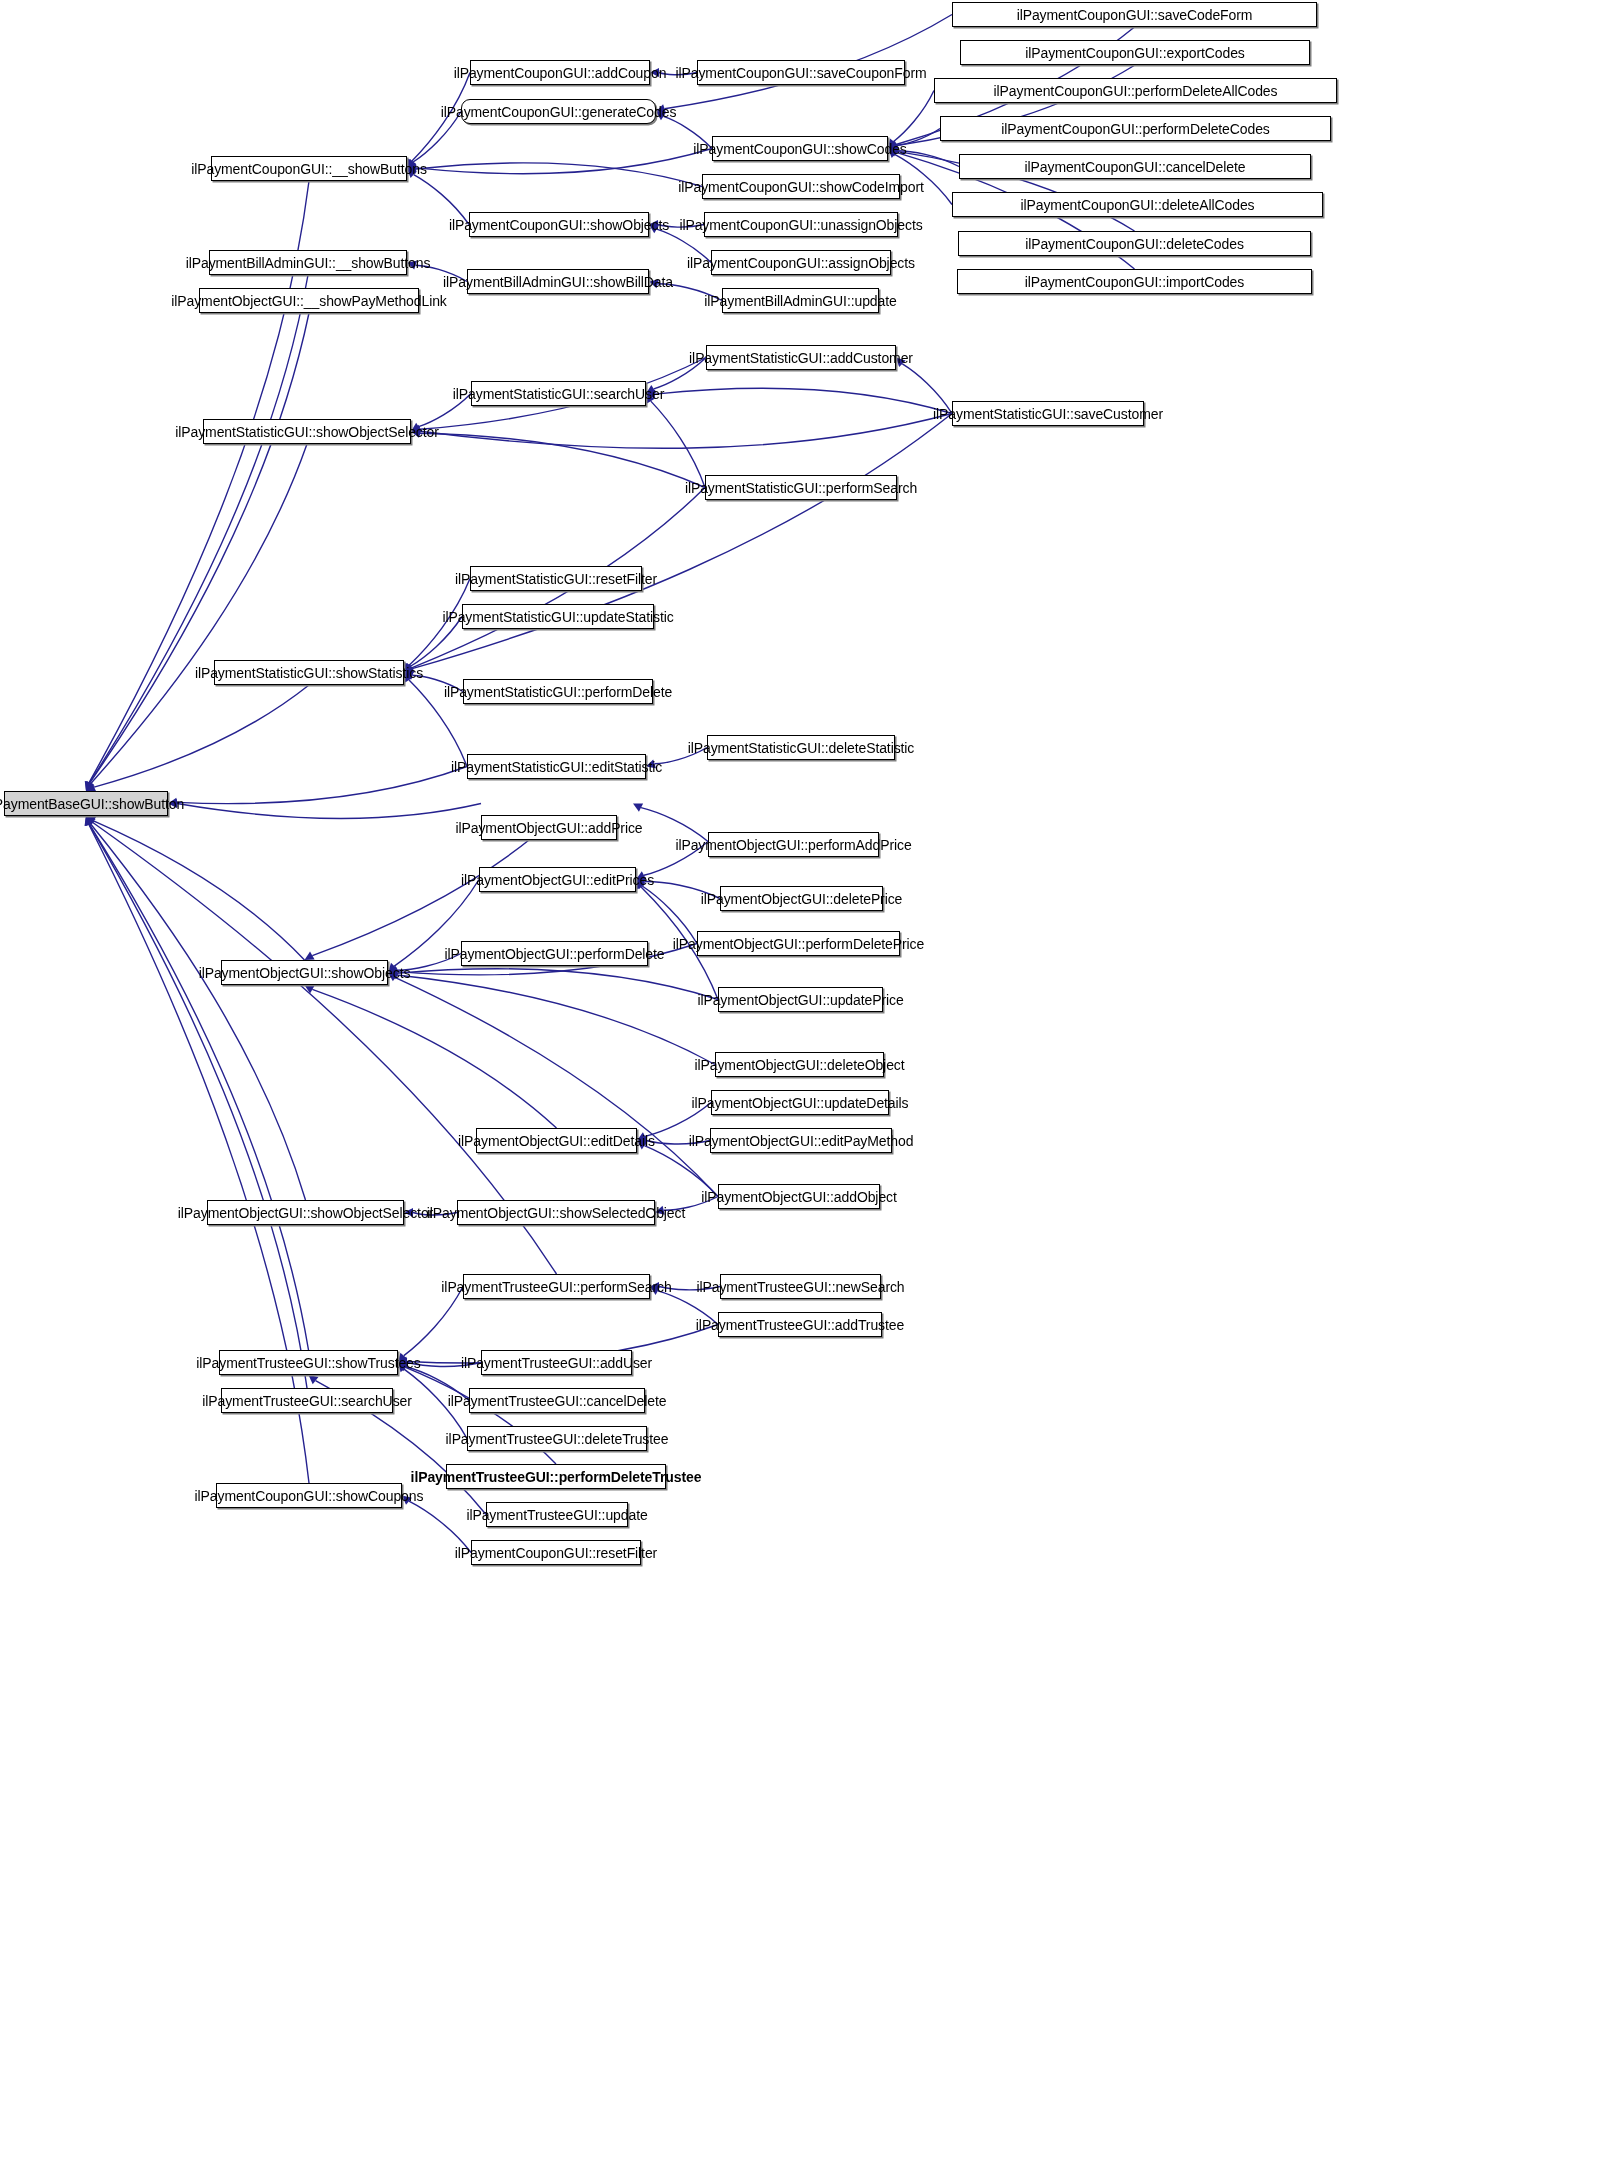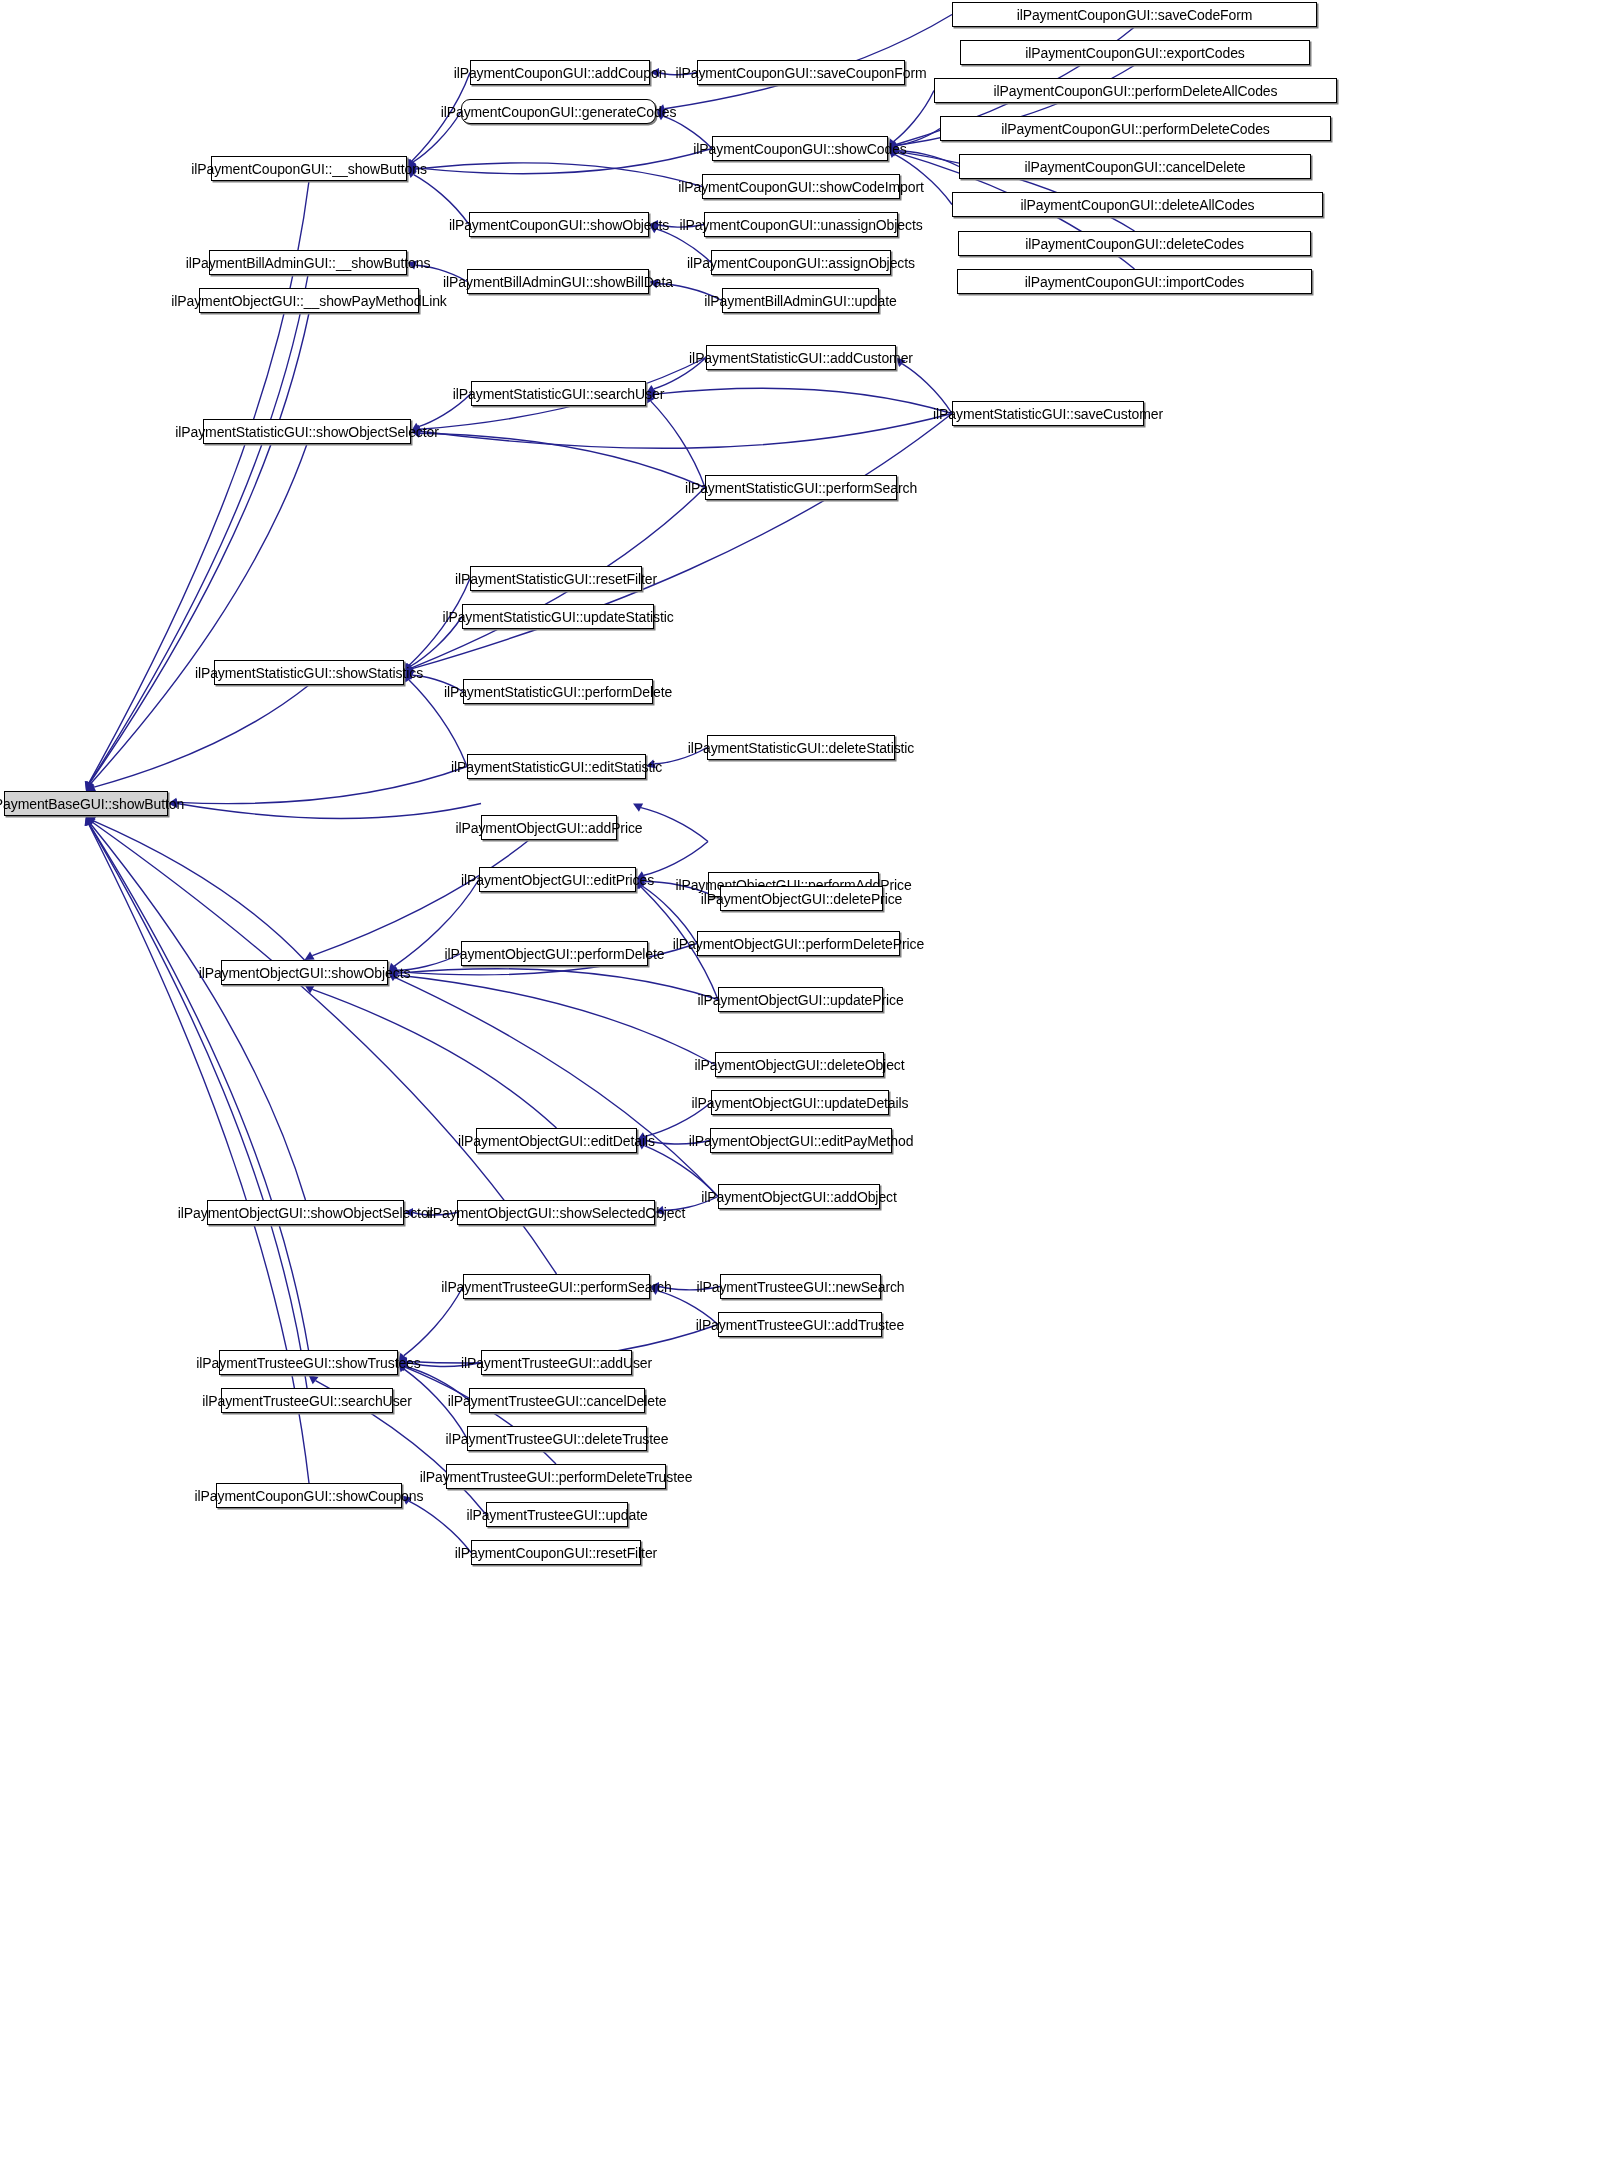--- a/index.html
+++ b/index.html
@@ -282,21 +282,21 @@
       </div>
       <div class="node" style="left: 467px; top: 754px; width: 179px;">
         <span>ilPaymentStatisticGUI::editStatistic</span>
       </div>
       <div class="node root" style="left: 4px; top: 791px; width: 164px;">
         <span>ilPaymentBaseGUI::showButton</span>
       </div>
       <div class="node" style="left: 481px; top: 791px; width: 136px; margin-top: 24px;">
         <span>ilPaymentObjectGUI::addPrice</span>
       </div>
-      <div class="node" style="left: 708px; top: 832px; width: 171px; margin-top: 40px;">
+      <div class="node" style="left: 708px; top: 832px; width: 171px;">
         <span>ilPaymentObjectGUI::performAddPrice</span>
       </div>
       <div class="node" style="left: 479px; top: 867px; width: 157px;">
         <span>ilPaymentObjectGUI::editPrices</span>
       </div>
       <div class="node" style="left: 720px; top: 886px; width: 163px;">
         <span>ilPaymentObjectGUI::deletePrice</span>
       </div>
       <div class="node" style="left: 697px; top: 931px; width: 203px;">
         <span>ilPaymentObjectGUI::performDeletePrice</span>
@@ -348,21 +348,21 @@
       </div>
       <div class="node" style="left: 469px; top: 1388px; width: 176px;">
         <span>ilPaymentTrusteeGUI::cancelDelete</span>
       </div>
       <div class="node" style="left: 221px; top: 1388px; width: 172px;">
         <span>ilPaymentTrusteeGUI::searchUser</span>
       </div>
       <div class="node" style="left: 467px; top: 1426px; width: 180px;">
         <span>ilPaymentTrusteeGUI::deleteTrustee</span>
       </div>
-      <div class="node" style="left: 446px; top: 1464px; width: 220px;">
+      <div class="node" style="left: 446px; top: 1464px; width: 220px; font-weight: bold;">
         <span>ilPaymentTrusteeGUI::performDeleteTrustee</span>
       </div>
       <div class="node" style="left: 486px; top: 1502px; width: 142px;">
         <span>ilPaymentTrusteeGUI::update</span>
       </div>
       <div class="node" style="left: 216px; top: 1483px; width: 186px;">
         <span>ilPaymentCouponGUI::showCoupons</span>
       </div>
       <div class="node" style="left: 471px; top: 1540px; width: 170px;">
         <span>ilPaymentCouponGUI::resetFilter</span>

